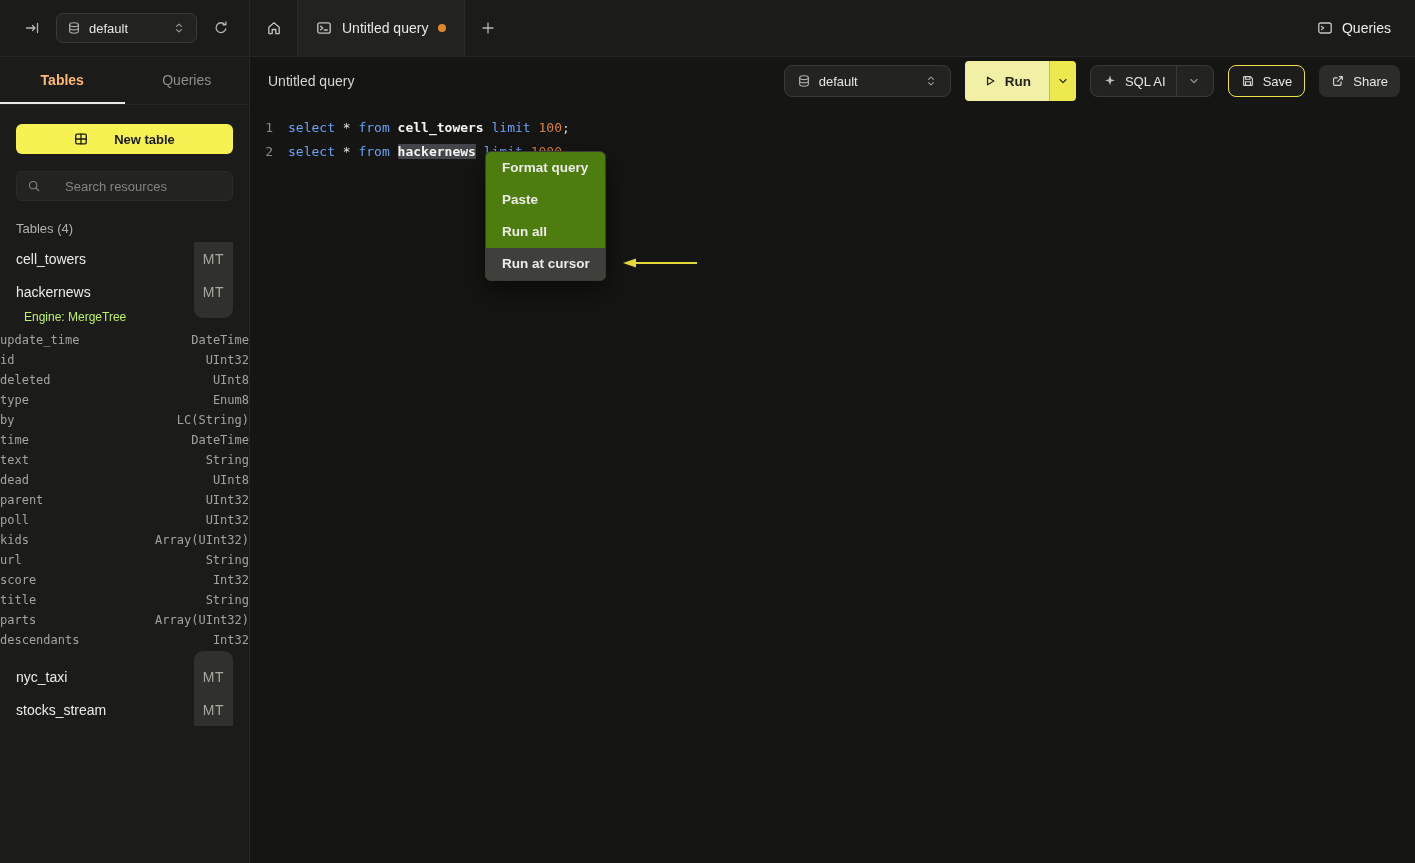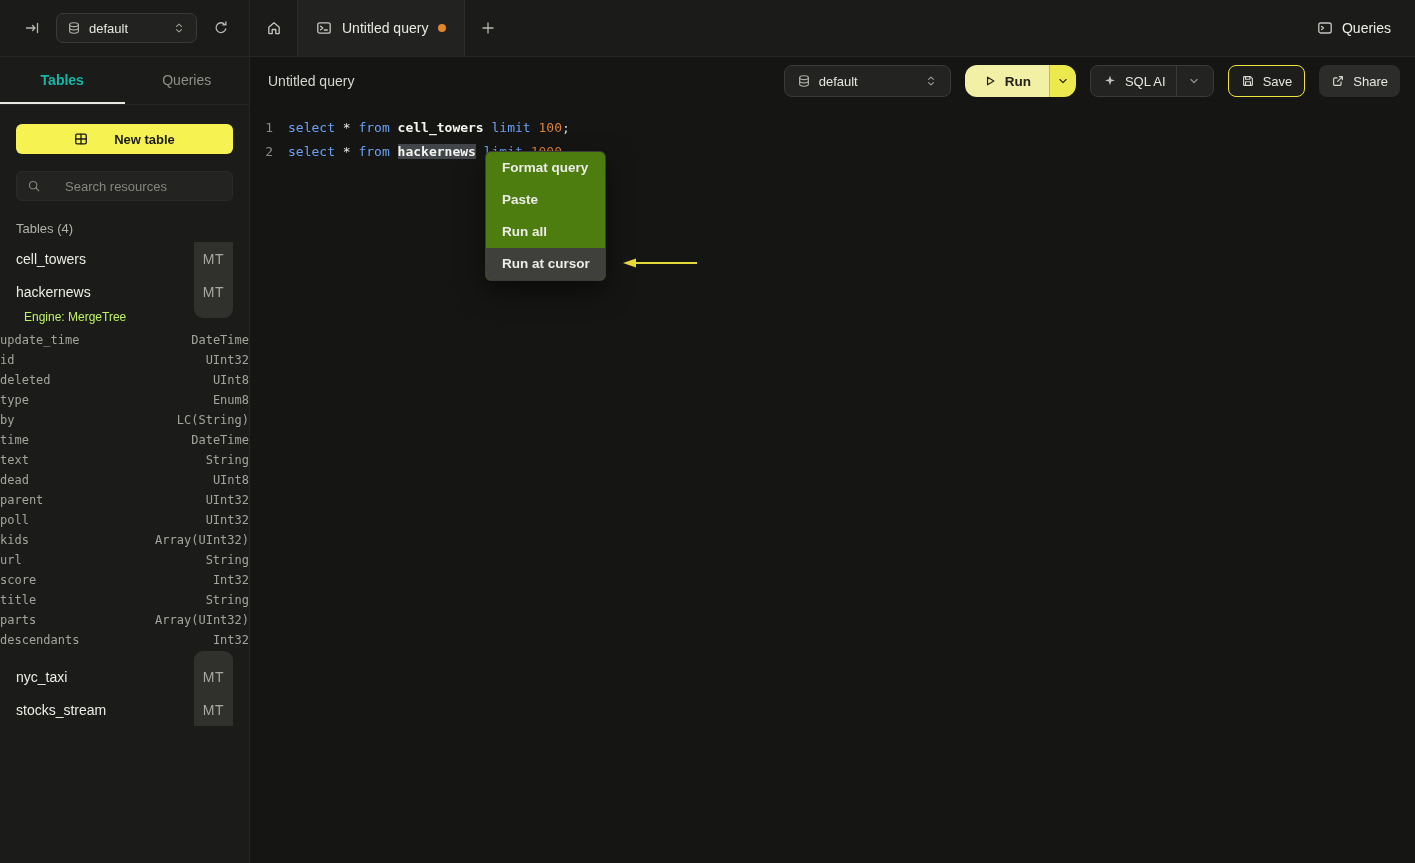--- a/index.html
+++ b/index.html
@@ -27,42 +27,42 @@
   .tb-spacer { flex:1; }
   .tb-queries { display:flex; align-items:center; gap:9px; background:none; border:none; color:#ecece7; font-size:14px; padding:0 24px; cursor:pointer; font-family:inherit; }
 
   
   .app { display:flex; height:806px; }
 
   
   .sidebar { width:250px; background:#1b1b19; border-right:1px solid #262624; display:flex; flex-direction:column; }
   .sb-tabs { height:48px; display:flex; border-bottom:1px solid #262624; }
   .sb-tab { flex:1; display:flex; align-items:center; justify-content:center; font-size:14px; color:#8f8f89; cursor:pointer; border-bottom:2px solid transparent; }
-  .sb-tab.active { color:#14b8a6; border-bottom-color:#e9e9e4; font-weight:600; }
+  .sb-tab.active { color:#fdba74; border-bottom-color:#e9e9e4; font-weight:600; }
   .new-table-btn { margin:19px 16px 0; height:30px; border:none; border-radius:6px; display:flex; align-items:center; justify-content:center; gap:26px; font-size:13px; font-weight:600; color:#1a1a17; cursor:pointer; font-family:inherit; }
   .search-wrap { margin:17px 16px 0; height:30px; background:#232321; border:1px solid #2b2b29; border-radius:6px; display:flex; align-items:center; padding:0 10px; gap:24px; color:#85857f; }
   .search-wrap input { flex:1; background:none; border:none; outline:none; color:#d8d8d2; font-size:13px; font-family:inherit; }
   .search-wrap input::placeholder { color:#85857f; }
   .sb-section-title { margin:20px 16px 6px; font-size:13px; color:#b2b2ac; }
   .tables-list { overflow:hidden; }
   .table-row { height:33px; display:flex; align-items:center; justify-content:space-between; padding:0 16px; cursor:pointer; }
   .table-name { font-size:14px; font-weight:500; color:#ecece7; }
   .badge { background:#30302d; color:#a8a8a2; font-size:14px; letter-spacing:.5px; padding:18px 9px; border-radius:9px; }
   .engine-row { padding:0 24px; font-size:12px; color:#bef264; height:18px; line-height:18px; }
   .columns-block { padding:4px 0 10px; font-family:"DejaVu Sans Mono", monospace; font-size:12px; color:#a4a49e; }
   .column-row { display:flex; justify-content:space-between; height:20px; line-height:20px; cursor:default; }
 
   
   .main { flex:1; background:#151513; position:relative; }
   .main-header { height:48px; display:flex; align-items:center; padding:0 15px 0 18px; gap:14px; }
   .page-title { font-size:14px; color:#d6d6d1; margin-right:auto; }
   .pill-btn { display:flex; align-items:center; gap:8px; height:32px; padding:0 12px; background:#232321; border:1px solid #3a3a38; border-radius:8px; color:#e6e6e1; font-size:13px; cursor:pointer; font-family:inherit; }
   .db-pill { width:167px; }
   .db-pill .grow { flex:1; text-align:left; }
-  .run-group { display:flex; height:32px; border-radius:12px; overflow:hidden; cursor:pointer; }
+  .run-group { display:flex; height:40px; border-radius:4px; overflow:hidden; cursor:pointer; }
   .run-main { display:flex; align-items:center; gap:8px; padding:0 18px; border:none; font-size:13.5px; font-weight:600; font-family:inherit; cursor:pointer; }
   .run-caret { width:27px; display:flex; align-items:center; justify-content:center; border:none; border-left:1px solid rgba(0,0,0,.18); cursor:pointer; }
   .split-div { width:1px; align-self:stretch; background:#3a3a38; margin:0 2px; }
   .save-btn { background:#1d1d1b; border:1.5px solid #efe243; }
   .share-btn { background:#2c2c2a; border:none; }
 
   
   .editor { padding-top:11px; font-family:"DejaVu Sans Mono", monospace; font-size:13px; }
   .ed-line { display:flex; height:24px; line-height:24px; }
   .ln { width:23px; text-align:right; color:#8a8a84; flex:none; }

